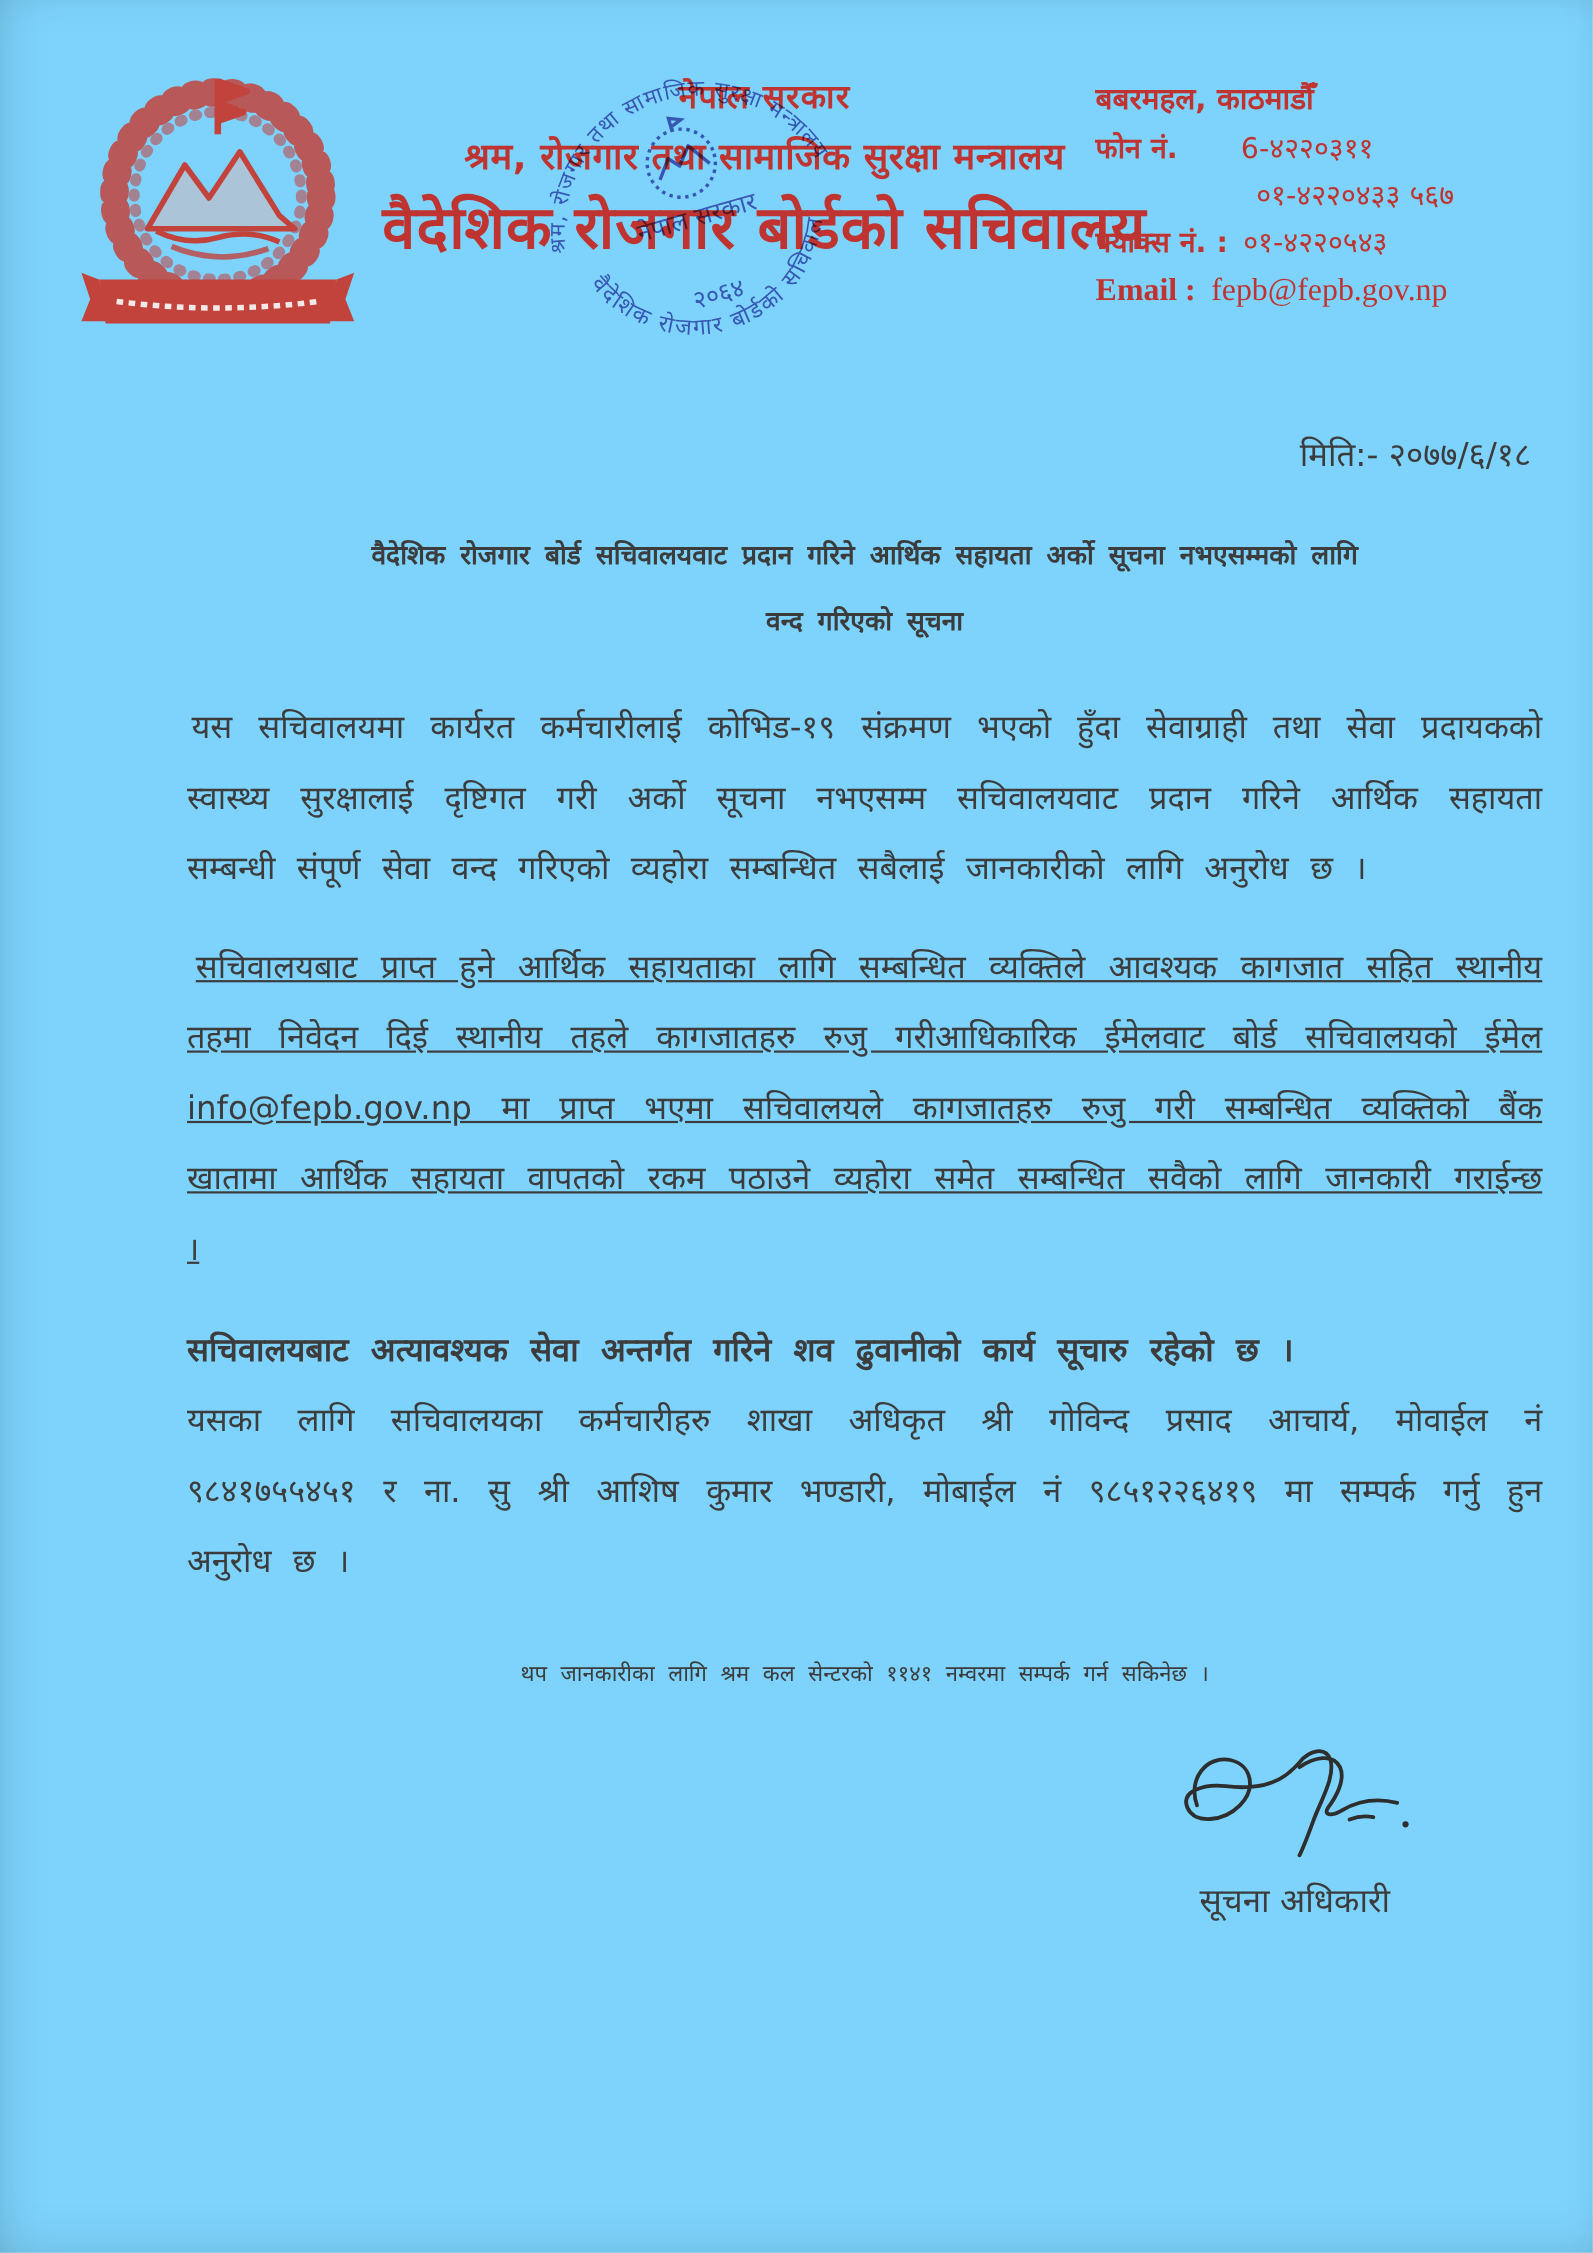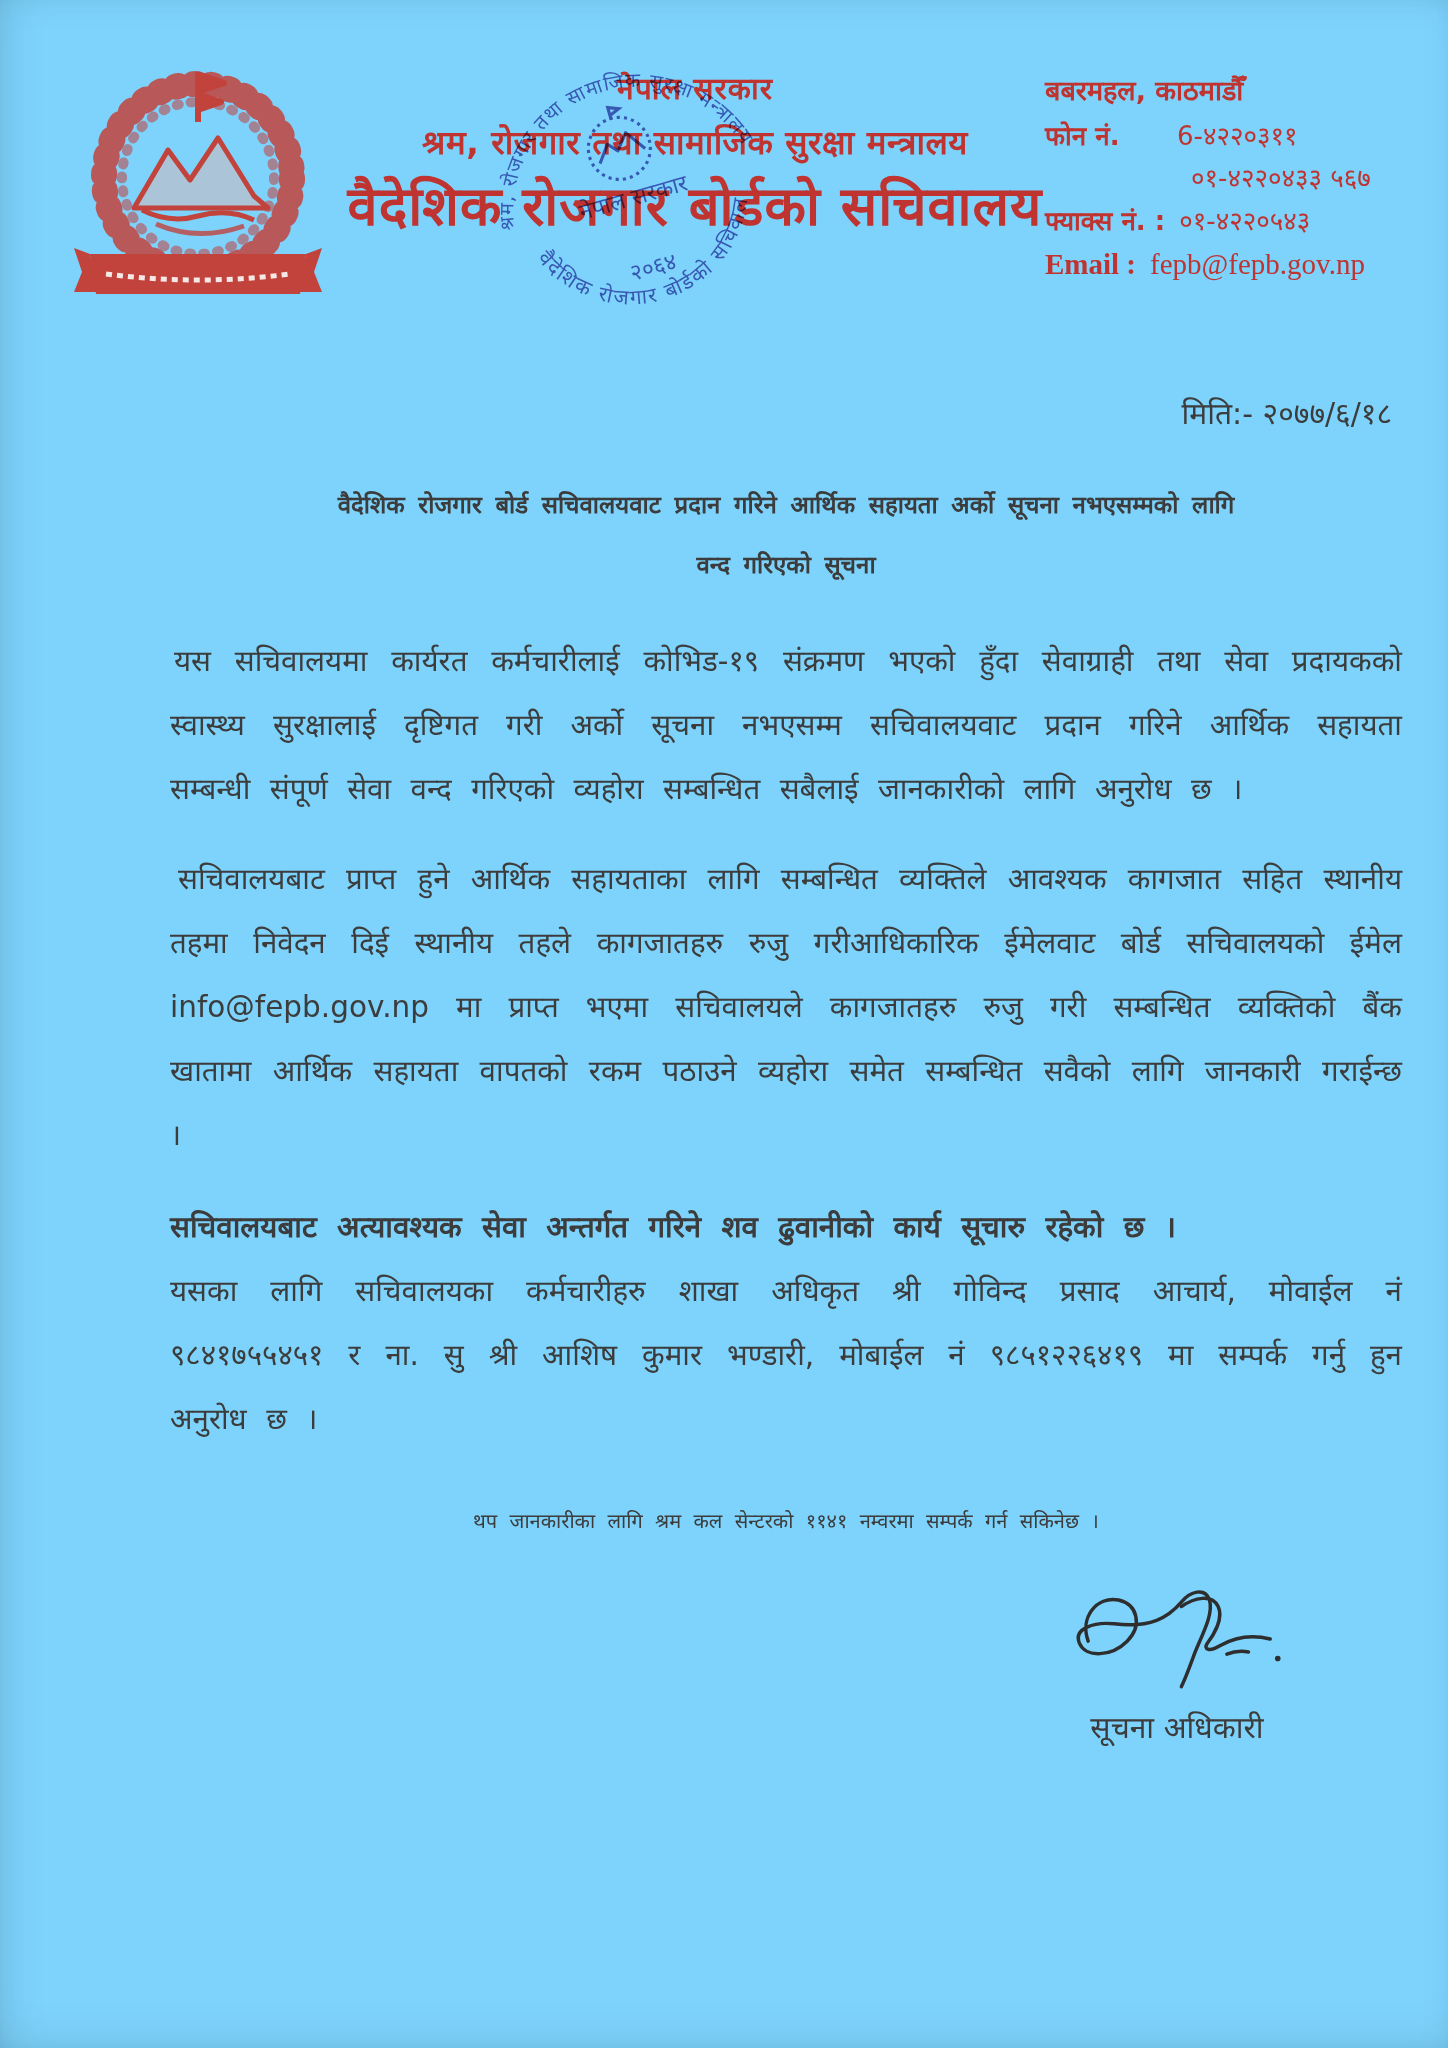--- a/index.html
+++ b/index.html
@@ -25,21 +25,21 @@
   .head-gov{font-size:30px;font-weight:bold;letter-spacing:1px;}
   .head-ministry{font-size:33px;font-weight:bold;margin-top:14px;letter-spacing:.5px;}
   .head-office{font-size:54px;font-weight:bold;margin-top:10px;letter-spacing:1px;}
   .stamp{
     position:absolute;left:470px;top:48px;width:330px;height:310px;
     transform:rotate(-16deg);
     opacity:.82;mix-blend-mode:multiply;
     pointer-events:none;
   }
   .contact{
-    position:absolute;left:1045px;top:76px;width:390px;
+    position:absolute;left:996px;top:76px;width:390px;
     color:#bf3430;font-size:26px;line-height:1.1;
   }
   .contact .addr{font-weight:bold;font-size:27px;margin-bottom:16px;}
   .c-row{display:flex;margin-bottom:14px;}
   .c-row .lbl{font-weight:bold;min-width:118px;}
   .c-row .val{margin-left:14px;}
   .c-row.indent{margin-left:132px;}
   .c-row.email{font-family:"Liberation Serif",serif;font-size:29px;margin-top:6px;}
   .c-row.email .lbl{font-weight:bold;min-width:0;}
   
@@ -47,21 +47,21 @@
   .date-line{text-align:right;font-size:30px;padding-right:10px;}
   .title{
     text-align:center;font-weight:bold;font-size:24px;line-height:60px;
     margin-top:42px;word-spacing:.22em;
   }
   .para{
     font-size:29.5px;line-height:64px;text-align:justify;
     word-spacing:.34em;margin:0;
   }
   .p1{margin-top:34px;text-indent:4px;}
-  .p2{margin-top:26px;text-indent:8px;}
+  .p2{margin-top:26px;text-indent:8px;text-decoration:underline;}
   .p3b{margin-top:28px;font-weight:bold;text-align:left;}
   .p3r{margin-top:0;}
   .callcenter{
     margin-top:56px;text-align:center;font-size:20px;word-spacing:.3em;
   }
   .sign-block{
     margin-top:40px;margin-right:60px;float:right;width:330px;text-align:center;
   }
   .sign-svg{width:260px;height:130px;display:block;margin:0 auto;}
   .sign-title{font-size:30px;margin-top:2px;text-align:center;}

